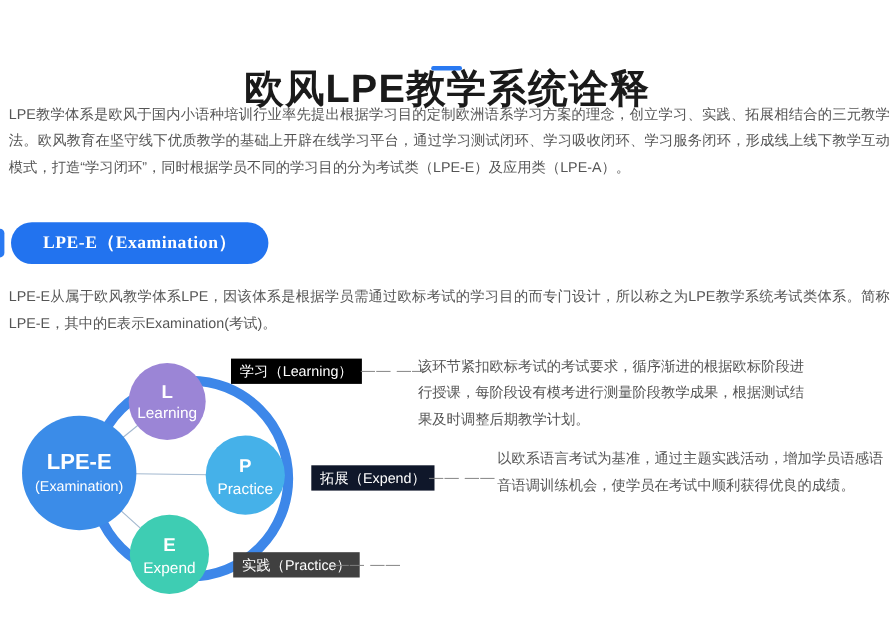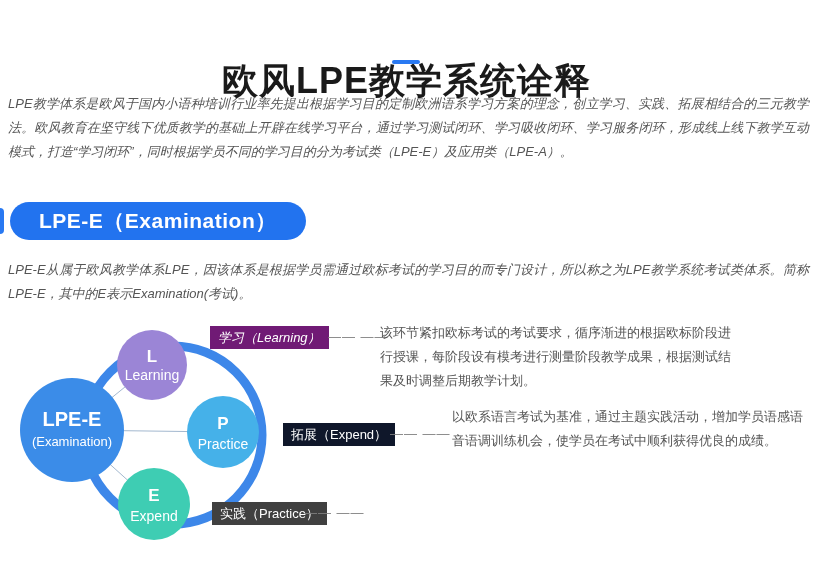--- a/index.html
+++ b/index.html
@@ -19,35 +19,34 @@
   }
   .title-underline {
     position: absolute; top: 60px; left: 392px; width: 28px; height: 4px;
     border-radius: 2px;
   }
 
   .para {
     position: absolute; left: 8px; width: 801px;
     font-size: 13px; line-height: 24px; color: #555;
     text-align: justify;
-    font-style: italic;
   }
   .para-intro { top: 92px; }
   .para-lpee  { top: 258px; }
 
   .edge-deco {
     position: absolute; left: 0; top: 208px; width: 4px; height: 26px;
     border-radius: 0 4px 4px 0;
   }
   .lpee-badge {
     position: absolute; left: 10px; top: 202px; height: 38px;
     border-radius: 19px; padding: 0 29px;
-    color: #fff; font-size: 21px; font-weight: bold; line-height: 38px;
+    color: #fff; font-size: 16px; font-weight: bold; line-height: 38px;
     letter-spacing: 0.5px; border: none; cursor: pointer;
-    font-family: Liberation Sans, sans-serif;
+    font-family: Liberation Serif, serif;
   }
 
   .diagram { position: absolute; left: 2px; top: 316px; }
   .diagram text { font-family: "Liberation Sans", "DejaVu Sans", sans-serif; fill: #fff; }
   .t-big   { font-size: 20px; font-weight: bold; }
   .t-sub   { font-size: 13px; }
   .t-init  { font-size: 17px; font-weight: bold; }
   .t-label { font-size: 14px; }
 
   .tag {
@@ -115,21 +114,21 @@
       <text class="t-label" x="221" y="133" text-anchor="middle">Practice</text>
     </g>
 
     <g>
       <circle cx="152" cy="188" r="36" fill="#3ecdb3"></circle>
       <text class="t-init" x="152" y="185" text-anchor="middle">E</text>
       <text class="t-label" x="152" y="205" text-anchor="middle">Expend</text>
     </g>
   </svg>
 
-  <span class="tag tag-learning" style="background: #701a75; font-style: italic;">学习（Learning）</span>
+  <span class="tag tag-learning" style="background: #000000;">学习（Learning）</span>
   <span class="dashes dashes-1">—— ——</span>
   <p class="item-desc desc-1">该环节紧扣欧标考试的考试要求，循序渐进的根据欧标阶段进行授课，每阶段设有模考进行测量阶段教学成果，根据测试结果及时调整后期教学计划。</p>
 
   <span class="tag tag-expend" style="background: #0f172a;">拓展（Expend）</span>
   <span class="dashes dashes-2">—— ——</span>
   <p class="item-desc desc-2">以欧系语言考试为基准，通过主题实践活动，增加学员语感语音语调训练机会，使学员在考试中顺利获得优良的成绩。</p>
 
   <span class="tag tag-practice" style="background: #404040;">实践（Practice）</span>
   <span class="dashes dashes-3">—— ——</span>
 

